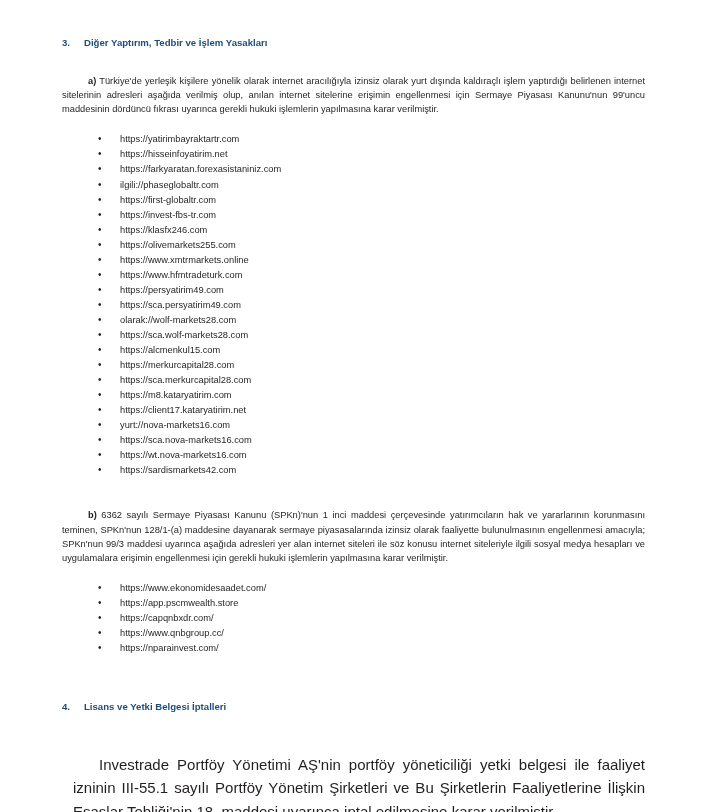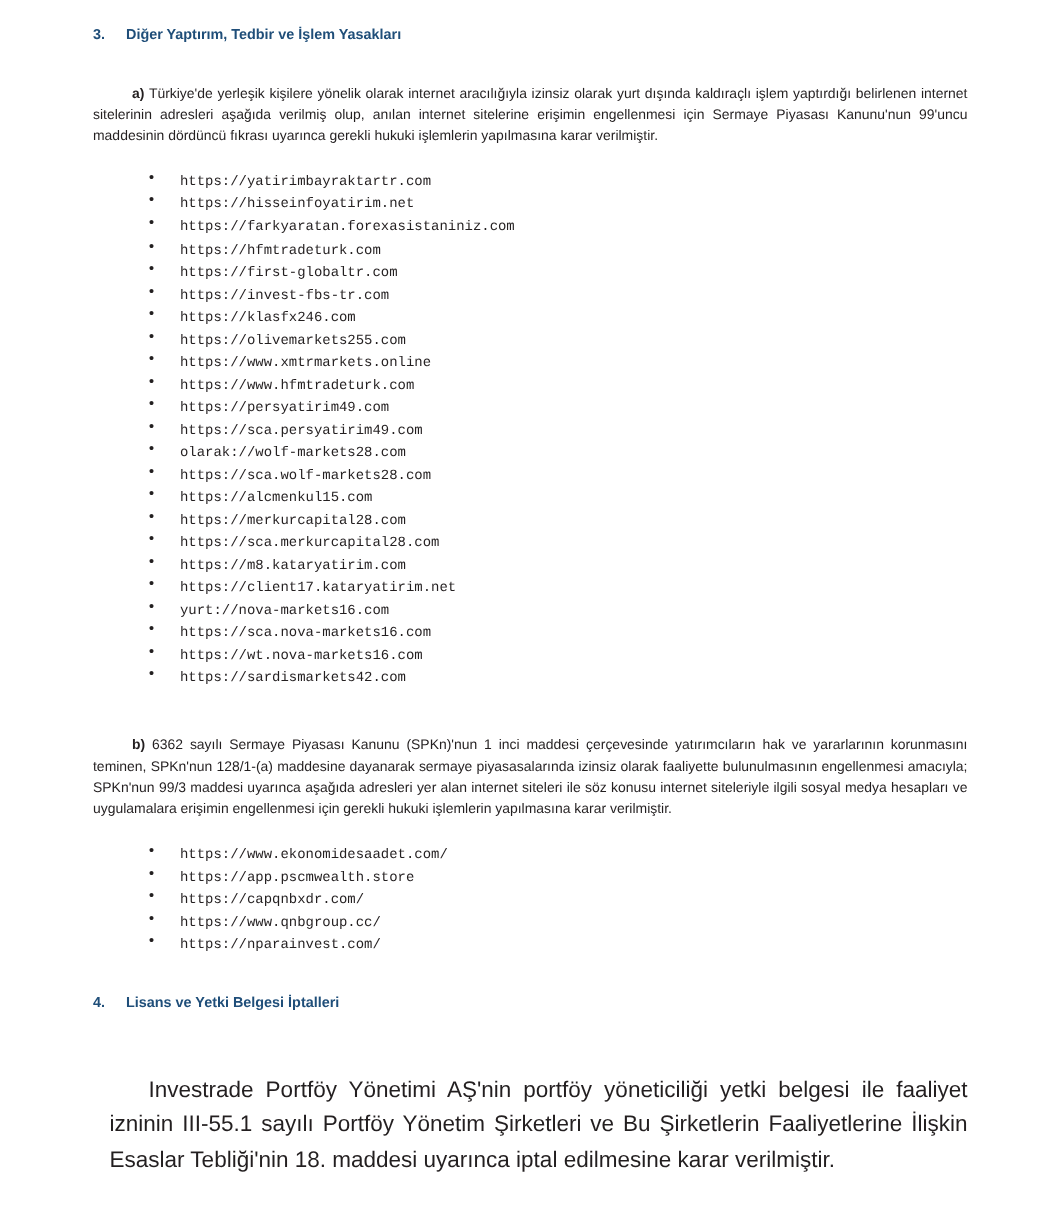--- a/index.html
+++ b/index.html
@@ -29,20 +29,21 @@
     margin: 0 0 0 0;
     display: flex;
     align-items: baseline;
   }
   .section-heading .num {
     width: 22px;
     flex: none;
   }
   .section-heading .txt {
     flex: 1;
+    margin-top: 19px;
   }
   .para {
     font-size: 9.3px;
     line-height: 1.52;
     text-align: justify;
     margin: 0;
     color: #231f20;
   }
   .para .lead {
     font-weight: bold;
@@ -51,21 +52,20 @@
     text-indent: 26px;
   }
   .spacer-16 { height: 16px; }
   .spacer-26 { height: 26px; }
   .spacer-30 { height: 30px; }
 
   ul.url-list {
     list-style: none;
     margin: 0;
     padding: 0 0 0 28px;
-    font-family: Liberation Mono, monospace;
   }
   ul.url-list li {
     font-size: 9.3px;
     line-height: 1.62;
     color: #231f20;
     position: relative;
     padding-left: 30px;
   }
   ul.url-list li::before {
     content: "•";
@@ -96,21 +96,21 @@
   <div class="spacer-26"></div>
 
   <p class="para para-block"><span class="lead">a)</span> <span>Türkiye'de yerleşik kişilere yönelik olarak internet aracılığıyla izinsiz olarak yurt dışında kaldıraçlı işlem yaptırdığı belirlenen internet sitelerinin adresleri aşağıda verilmiş olup, anılan internet sitelerine erişimin engellenmesi için Sermaye Piyasası Kanunu'nun 99'uncu maddesinin dördüncü fıkrası uyarınca gerekli hukuki işlemlerin yapılmasına karar verilmiştir.</span></p>
 
   <div class="spacer-16"></div>
 
   <ul class="url-list">
     <li>https://yatirimbayraktartr.com</li>
     <li>https://hisseinfoyatirim.net</li>
     <li>https://farkyaratan.forexasistaniniz.com</li>
-    <li>https://hfmtradeturk.com</li>
+    <li>ilgili://phaseglobaltr.com</li>
     <li>https://first-globaltr.com</li>
     <li>https://invest-fbs-tr.com</li>
     <li>https://klasfx246.com</li>
     <li>https://olivemarkets255.com</li>
     <li>https://www.xmtrmarkets.online</li>
     <li>https://www.hfmtradeturk.com</li>
     <li>https://persyatirim49.com</li>
     <li>https://sca.persyatirim49.com</li>
     <li>olarak://wolf-markets28.com</li>
     <li>https://sca.wolf-markets28.com</li>

